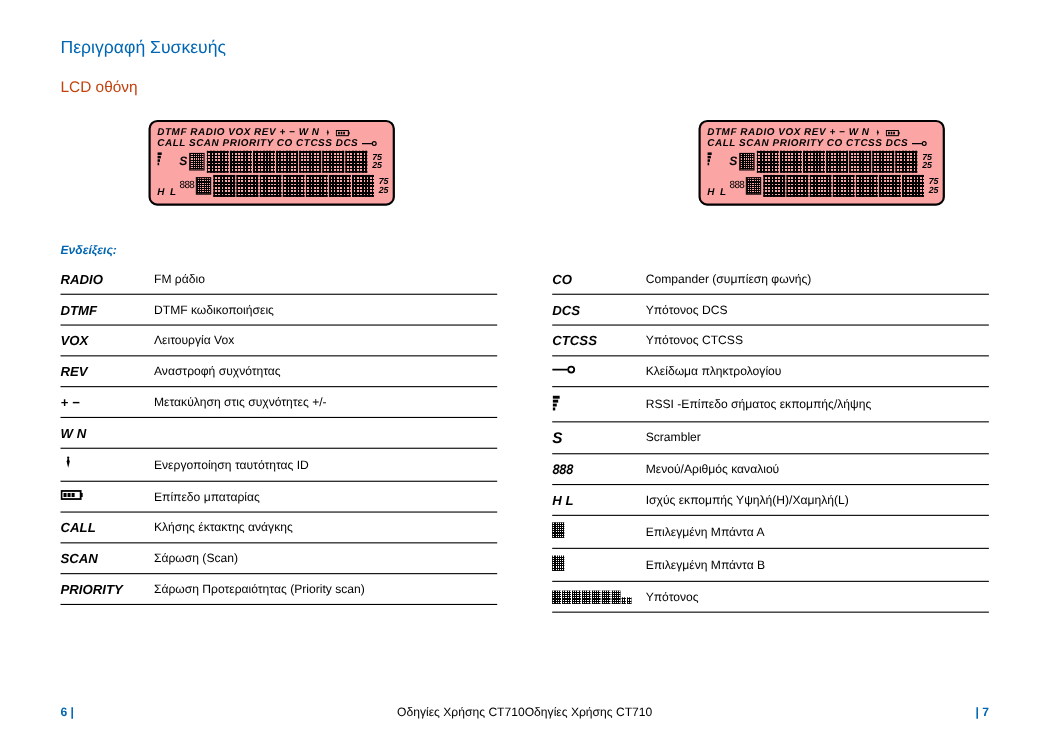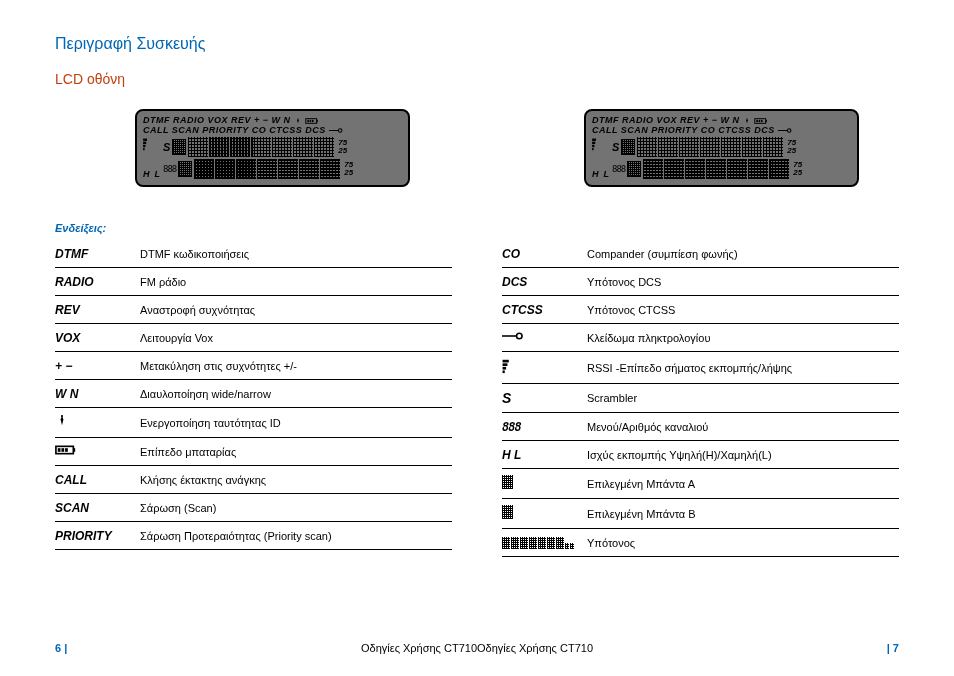--- a/index.html
+++ b/index.html
@@ -23,25 +23,25 @@
     font-size: 14px;
     margin-bottom: 22px;
   }
   .lcd-row {
     display: flex;
     justify-content: space-between;
     padding: 0 40px 0 80px;
     margin-bottom: 35px;
   }
   .lcd-box {
-    width: 275px;
+    width: 224px;
     border: 2px solid #000;
     border-radius: 8px;
     padding: 4px 6px 6px 6px;
-    background: #737373;
+    background: #fca5a5;
     position: relative;
   }
   .lcd-line1, .lcd-line2 {
     font-family: Arial, sans-serif;
     font-weight: 900;
     font-style: italic;
     font-size: 9px;
     letter-spacing: 0.5px;
     white-space: nowrap;
   }
@@ -335,42 +335,41 @@
       </div>
     </div>
   </div>
 </div>
 
 <div class="indications-label">Ενδείξεις:</div>
 
 <div class="columns">
   <div class="col" id="left-col">
       <div class="entry">
+        <div class="symbol">RADIO</div>
+        <div class="desc">FM ράδιο</div>
+      </div>
+      <div class="entry">
         <div class="symbol">DTMF</div>
         <div class="desc">DTMF κωδικοποιήσεις</div>
       </div>
       <div class="entry">
-        <div class="symbol">RADIO</div>
-        <div class="desc">FM ράδιο</div>
+        <div class="symbol">VOX</div>
+        <div class="desc">Λειτουργία Vox</div>
       </div>
       <div class="entry">
         <div class="symbol">REV</div>
         <div class="desc">Αναστροφή συχνότητας</div>
       </div>
       <div class="entry">
-        <div class="symbol">VOX</div>
-        <div class="desc">Λειτουργία Vox</div>
-      </div>
-      <div class="entry">
         <div class="symbol">+ −</div>
         <div class="desc">Μετακύληση στις συχνότητες +/-</div>
       </div>
       <div class="entry">
         <div class="symbol">W  N</div>
-        <div class="desc">Διαυλοποίηση wide/narrow</div>
       </div>
       <div class="entry">
         <div class="symbol"><svg width="14" height="14" viewBox="0 0 20 20">
             <path d="M10 2 L12 8 L10 16 L8 8 Z" fill="#000"></path>
             <circle cx="10" cy="3" r="1.5" fill="#000"></circle>
           </svg></div>
         <div class="desc">Ενεργοποίηση ταυτότητας ID</div>
       </div>
       <div class="entry">
         <div class="symbol"><svg width="22" height="12" viewBox="0 0 24 12">

